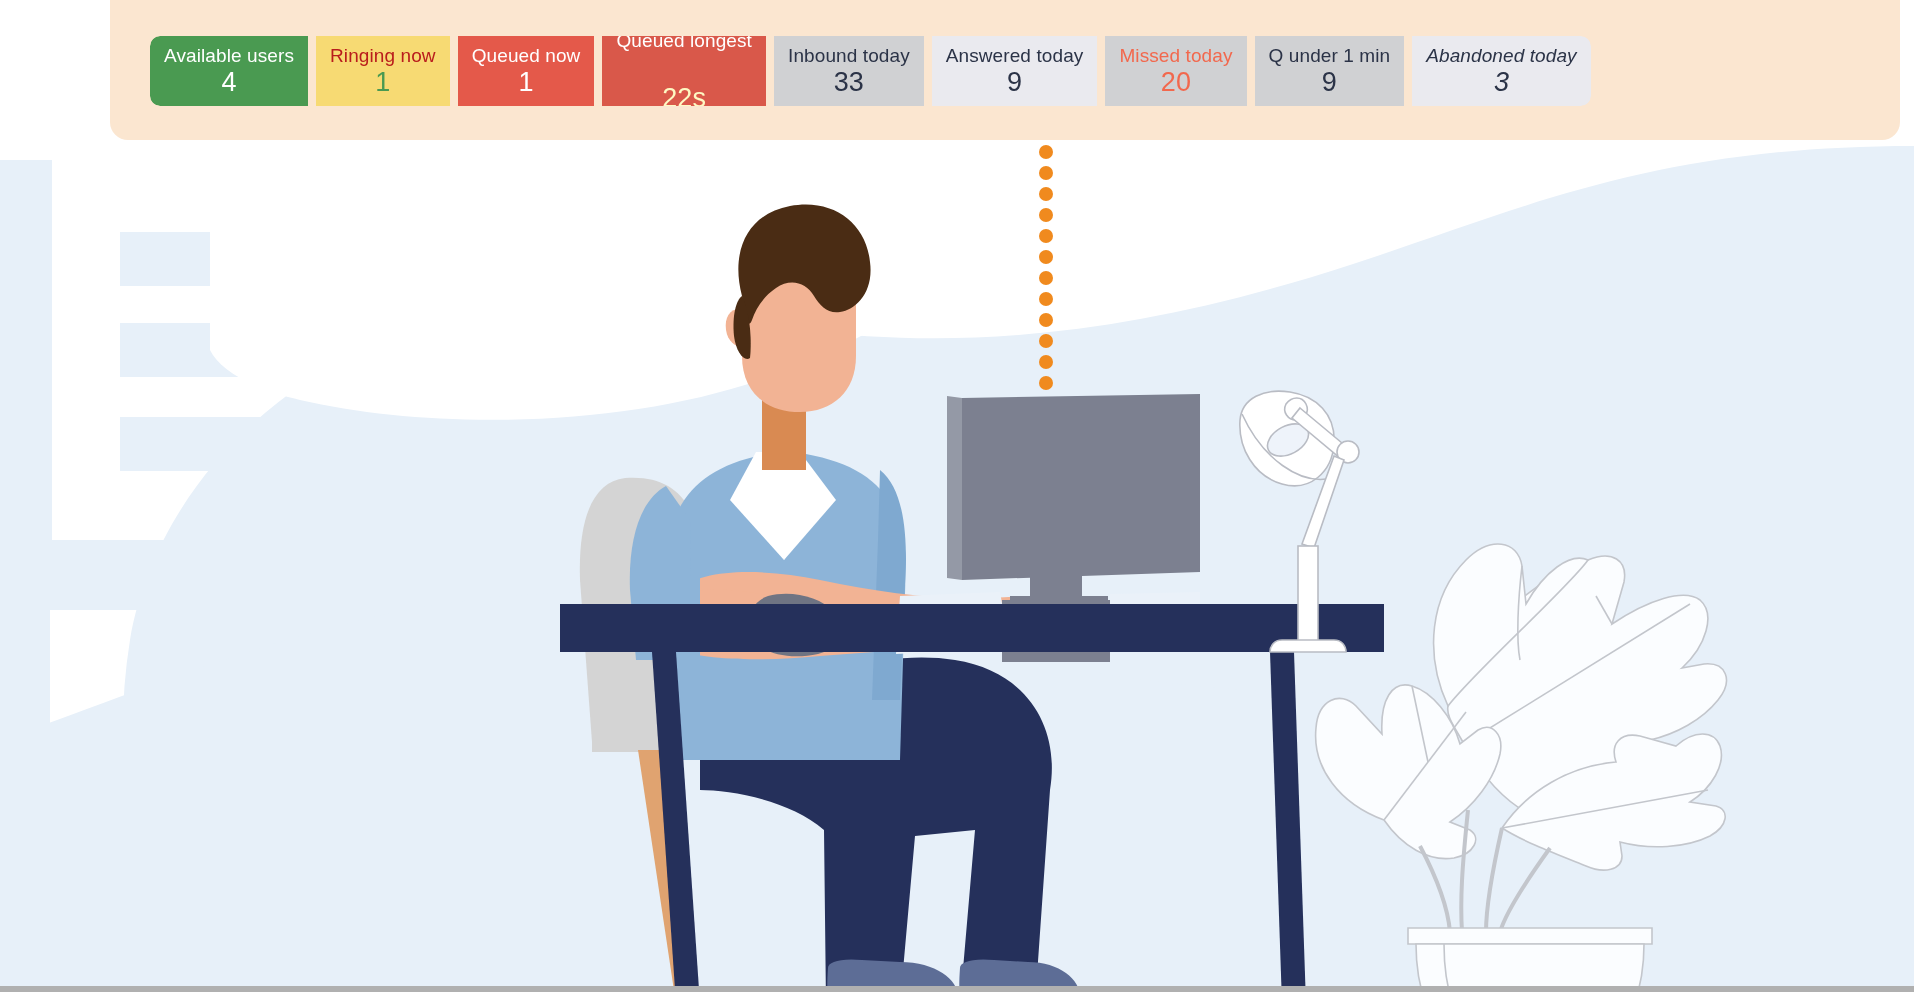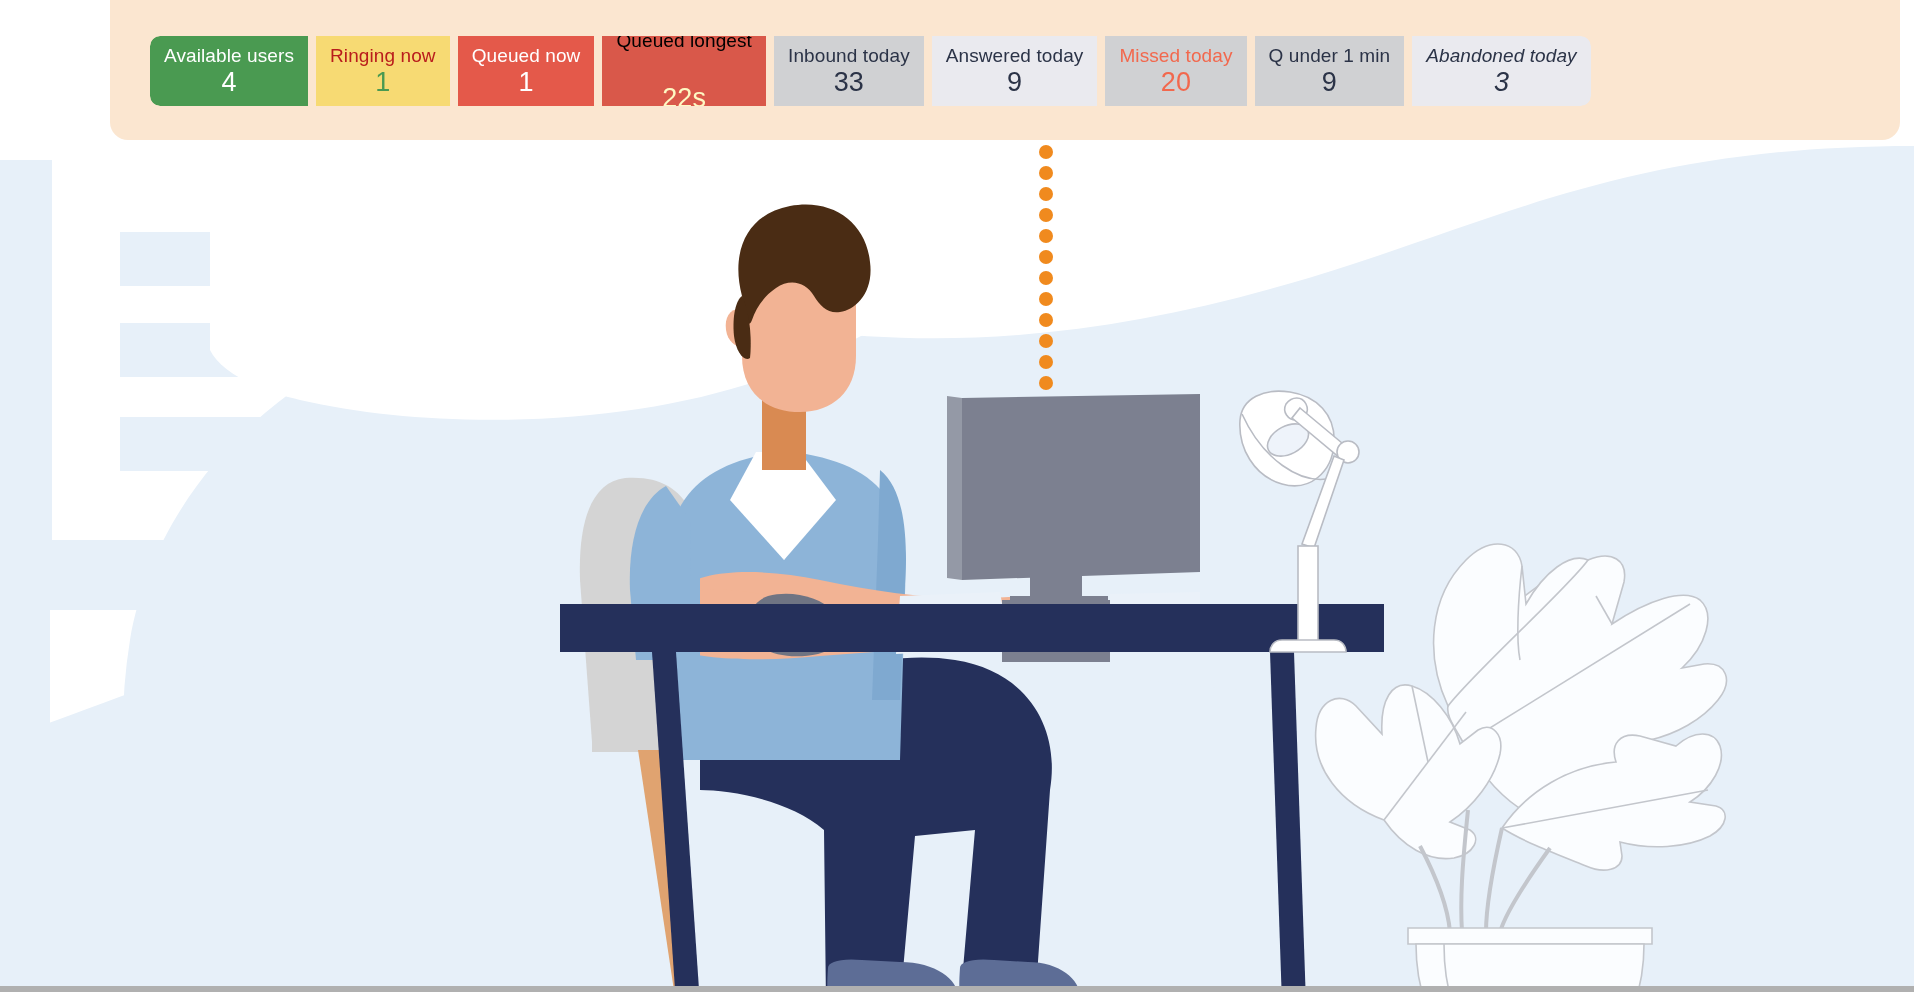--- a/index.html
+++ b/index.html
@@ -341,21 +341,21 @@
       </div>
       <div class="stat-tile" style="background: rgb(247, 218, 115);">
         <div class="stat-label" style="color: #b91c1c;">Ringing now</div>
         <div class="stat-value" style="color: rgb(74, 154, 81);">1</div>
       </div>
       <div class="stat-tile" style="background: rgb(228, 89, 74);">
         <div class="stat-label" style="color: rgb(255, 255, 255);">Queued now</div>
         <div class="stat-value" style="color: rgb(255, 255, 255);">1</div>
       </div>
       <div class="stat-tile" style="background: rgb(217, 88, 74);">
-        <div class="stat-label" style="color: #000000;">Queued longest</div>
+        <div class="stat-label" style="color: #ffffff;">Queued longest</div>
         <div class="stat-value" style="color: #fef9c3; margin-top: 31px;">22s</div>
       </div>
       <div class="stat-tile" style="background: rgb(208, 209, 211); text-align: center;">
         <div class="stat-label" style="color: rgb(43, 51, 71);">Inbound today</div>
         <div class="stat-value" style="color: rgb(43, 51, 71);">33</div>
       </div>
       <div class="stat-tile" style="background: rgb(234, 234, 239);">
         <div class="stat-label" style="color: rgb(43, 51, 71);">Answered today</div>
         <div class="stat-value" style="color: rgb(43, 51, 71);">9</div>
       </div>

